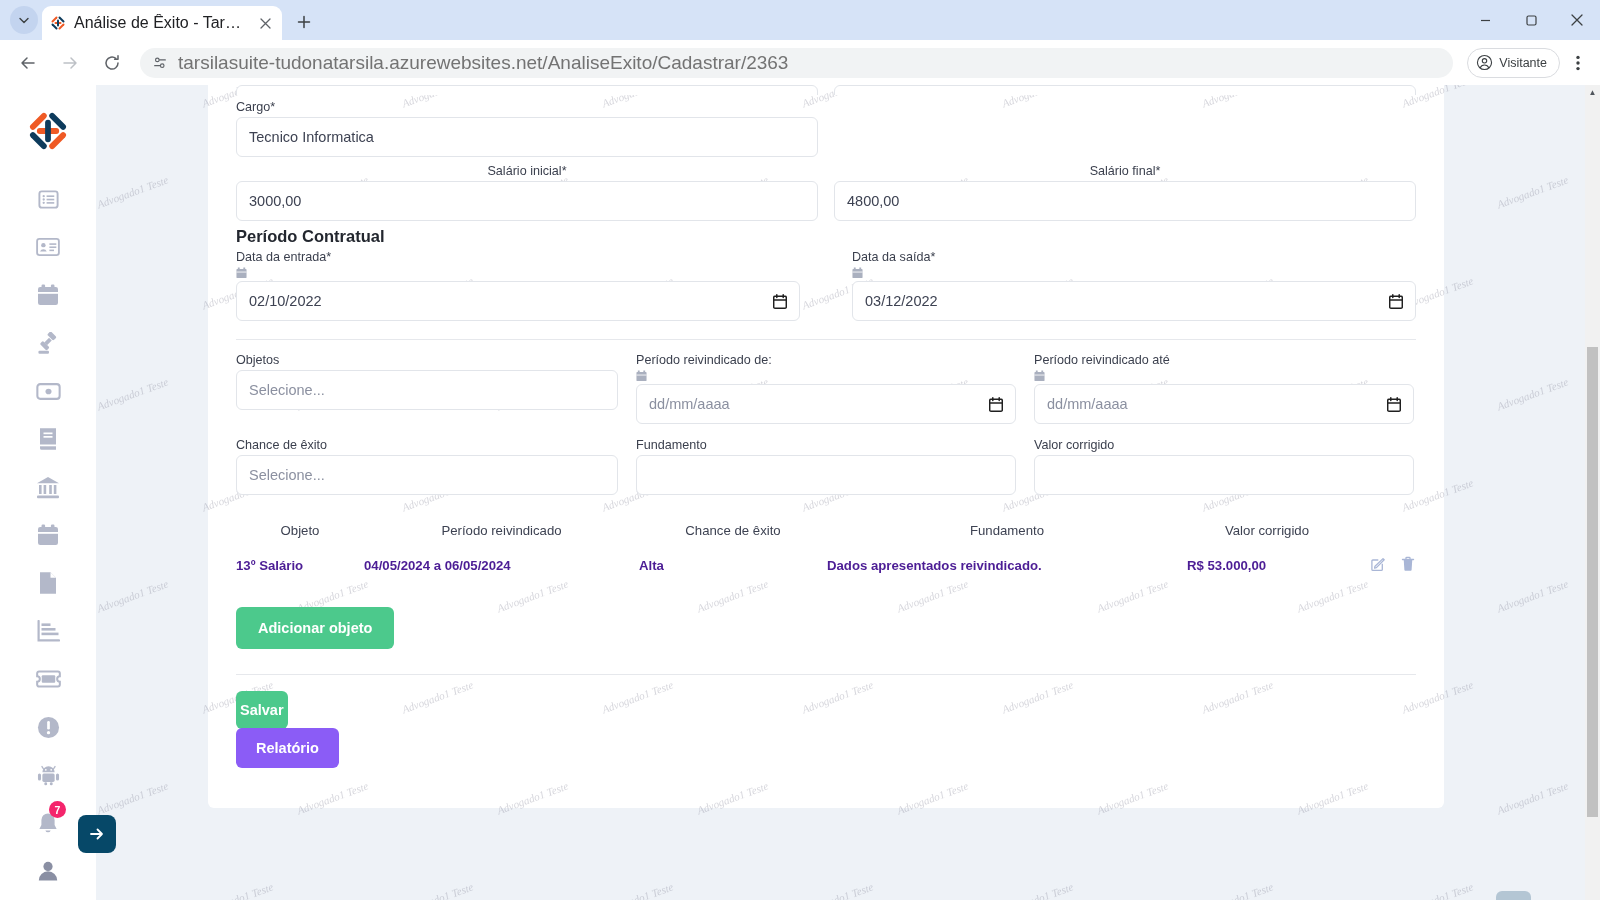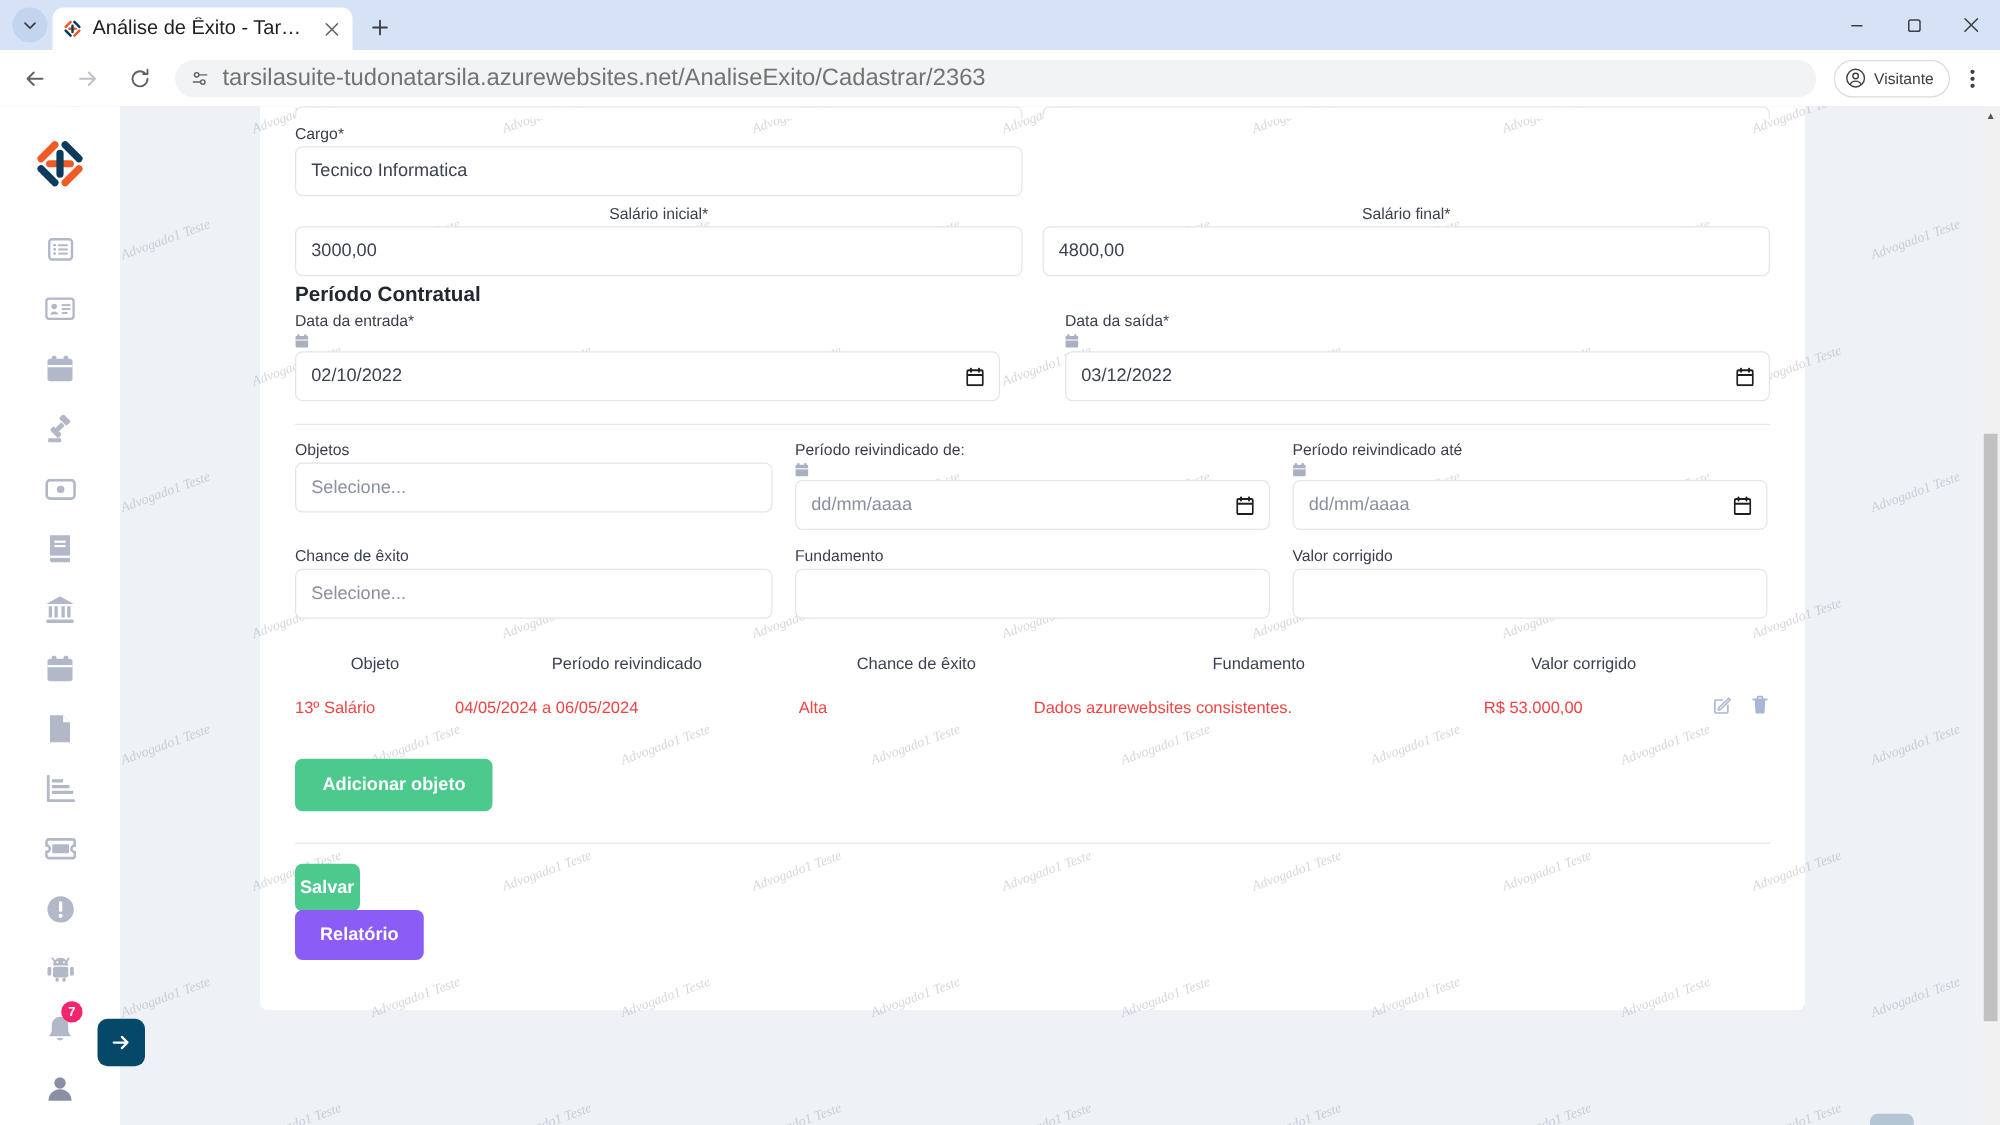--- a/index.html
+++ b/index.html
@@ -147,21 +147,21 @@
   }
   .divider { height: 1px; background: #e6e8ec; width: 100%; }
 
   
   .tbl { width: 100%; border-collapse: collapse; }
   .tbl th {
     text-align: center; font-size: 13.2px; font-weight: normal; color: #3d4252;
     padding: 8px 0; 
   }
   .tbl td {
-    text-align: left; font-size: 13.2px; color: #ef4444; padding: 10px 0;
+    text-align: left; font-size: 13.2px; color: #4c1d95; padding: 10px 0; font-weight: bold;
   }
   .tbl .act { text-align: right; white-space: nowrap; }
   .act-icon { display: inline-block; width: 16px; height: 16px; color: #a9b6d6; margin-left: 10px; }
 
   .btn {
     display: inline-flex; align-items: center; justify-content: center;
     border: none; border-radius: 6px; color: #fff; font-size: 14.5px;
     font-weight: bold; font-family: "Liberation Sans", sans-serif; cursor: pointer;
   }
   .btn-green { background: #4cc98c; }
@@ -502,21 +502,21 @@
                 <th style="width:360px;">Fundamento</th>
                 <th style="width:160px;">Valor corrigido</th>
                 <th></th>
               </tr>
             </thead>
             <tbody>
               <tr>
                 <td>13º Salário</td>
                 <td>04/05/2024 a 06/05/2024</td>
                 <td>Alta</td>
-                <td>Dados azurewebsites consistentes.</td>
+                <td>Dados apresentados reivindicado.</td>
                 <td>R$ 53.000,00</td>
                 <td class="act">
                   <span class="act-icon">
                     <svg viewBox="0 0 16 16">
                       <path d="M13 2.6 L14.2 3.8 L6.4 11.6 L4.6 12 L5 10.2 Z" fill="none" stroke="currentColor" stroke-width="1.3" stroke-linejoin="round"></path>
                       <path d="M12.3 7.8 V13.4 A1 1 0 0 1 11.3 14.4 H2.9 A1 1 0 0 1 1.9 13.4 V5 A1 1 0 0 1 2.9 4 H8.3" fill="none" stroke="currentColor" stroke-width="1.3" stroke-linejoin="round"></path>
                     </svg>
                   </span>
                   <span class="act-icon">
                     <svg viewBox="0 0 16 16">

